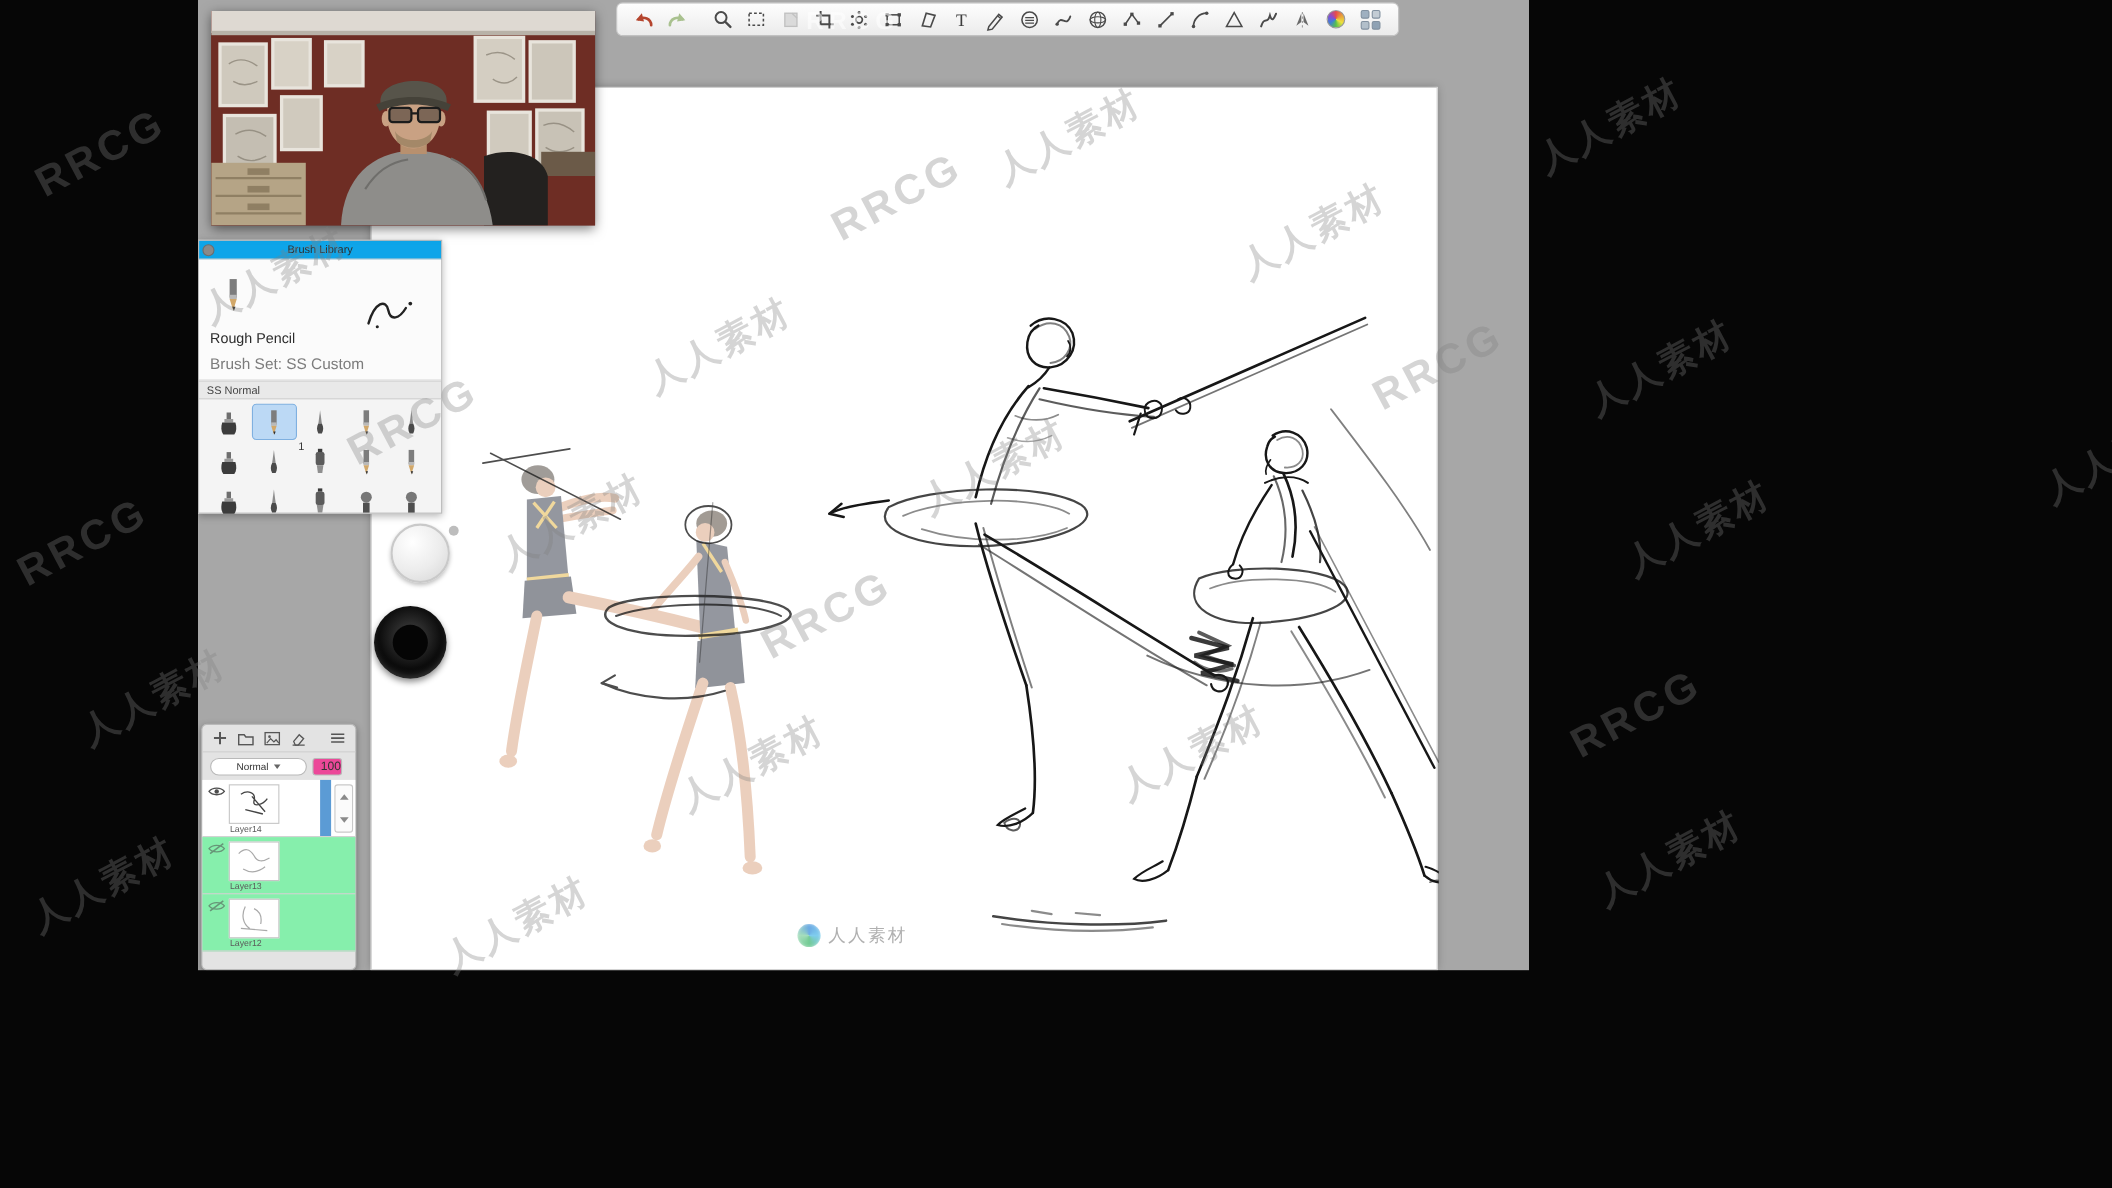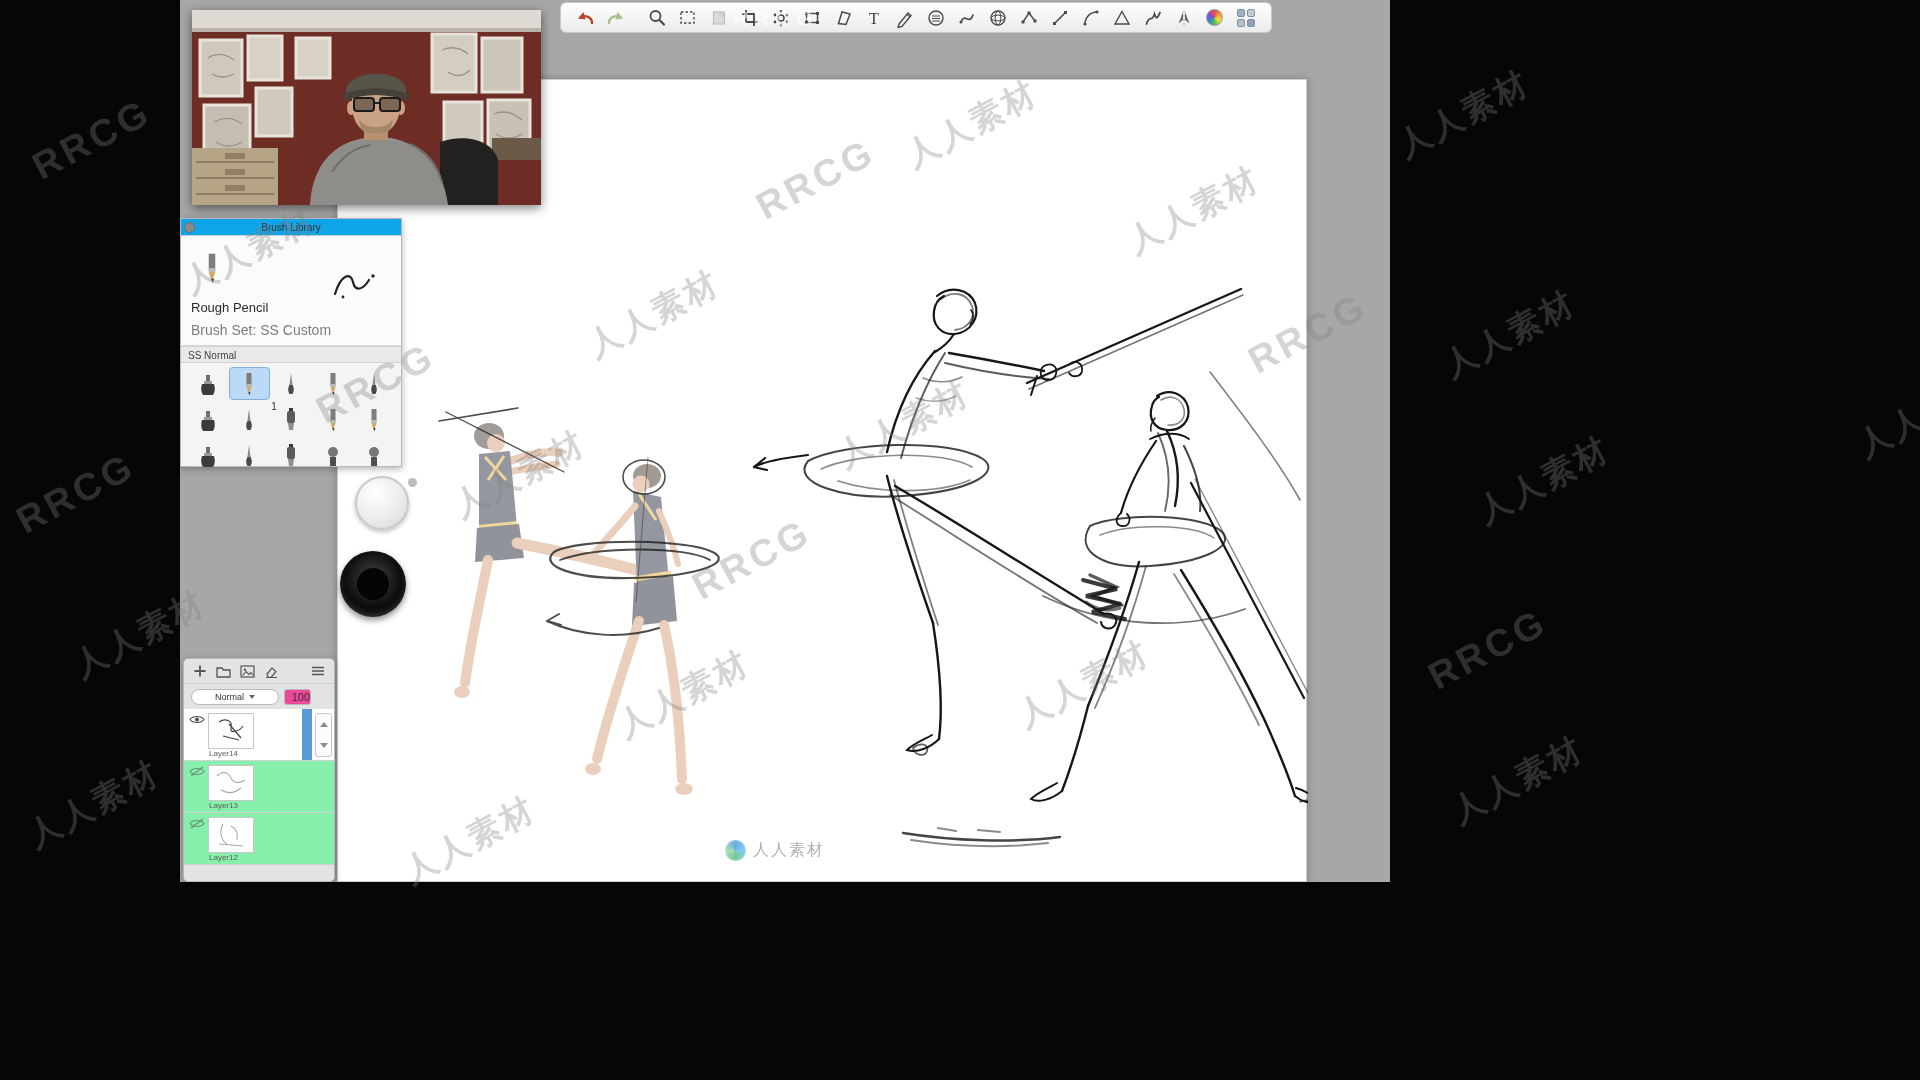--- a/index.html
+++ b/index.html
@@ -45,21 +45,21 @@
   .bp-cell.sel{background:#bcd9f5;border:1px solid #7fb0e0}
   .bp-badge{position:absolute;left:1px;top:-2px;font-size:10px;color:#333}
 
   
   .puck-white{position:absolute;left:175px;top:476px;width:54px;height:54px;border-radius:50%;background:radial-gradient(circle at 36% 30%,#ffffff 0%,#ececec 55%,#d5d5d5 100%);border:2px solid #c9c9c9;box-shadow:0 2px 4px rgba(0,0,0,.25);z-index:22}
   .puck-dot{position:absolute;left:228px;top:478px;width:9px;height:9px;border-radius:50%;background:#bdbdbd;z-index:22}
   .puck-black{position:absolute;left:160px;top:551px;width:66px;height:66px;border-radius:50%;background:radial-gradient(circle at 50% 42%,#3a3a3a 12%,#151515 48%,#000 68%);box-shadow:inset 0 -4px 6px rgba(255,255,255,.18),0 3px 6px rgba(0,0,0,.45);z-index:22}
   .puck-black::after{content:"";position:absolute;left:17px;top:17px;width:32px;height:32px;border-radius:50%;background:#050505}
 
   
-  .layers-panel{left:3px;top:658px;width:152px;height:224px;background:#e3e3e3;border-radius:5px}
+  .layers-panel{left:3px;top:658px;width:141px;height:224px;background:#e3e3e3;border-radius:5px}
   .lp-tools{height:25px;display:flex;align-items:center;gap:9px;padding:0 9px;border-bottom:1px solid #cfcfcf}
   .lp-tools .spacer{flex:1}
   .lp-ctrl{height:25px;display:flex;align-items:center;gap:5px;padding:0 7px}
   .lp-select{width:88px;height:16px;background:#fff;border:1px solid #b9b9b9;border-radius:8px;font-size:9px;color:#333;display:flex;align-items:center;justify-content:center;gap:5px;cursor:pointer}
   .caret{width:0;height:0;border-left:3.5px solid transparent;border-right:3.5px solid transparent;border-top:4px solid #666}
   .lp-opacity{width:27px;height:16px;background:#ec4899;border:1px solid #b9b9b9;border-radius:3px;font-size:11px;color:#333;text-align:right;line-height:14px}
   .lrow{position:relative;height:52px;background:#86efac;border-bottom:1px solid #d2d2d2}
   .lrow.sel{background:#ffffff}
   .lrow .eye{position:absolute;left:5px;top:5px;cursor:pointer}
   .lthumb{position:absolute;left:24px;top:4px;width:46px;height:36px;background:#fff;border:1px solid #c6c6c6}

